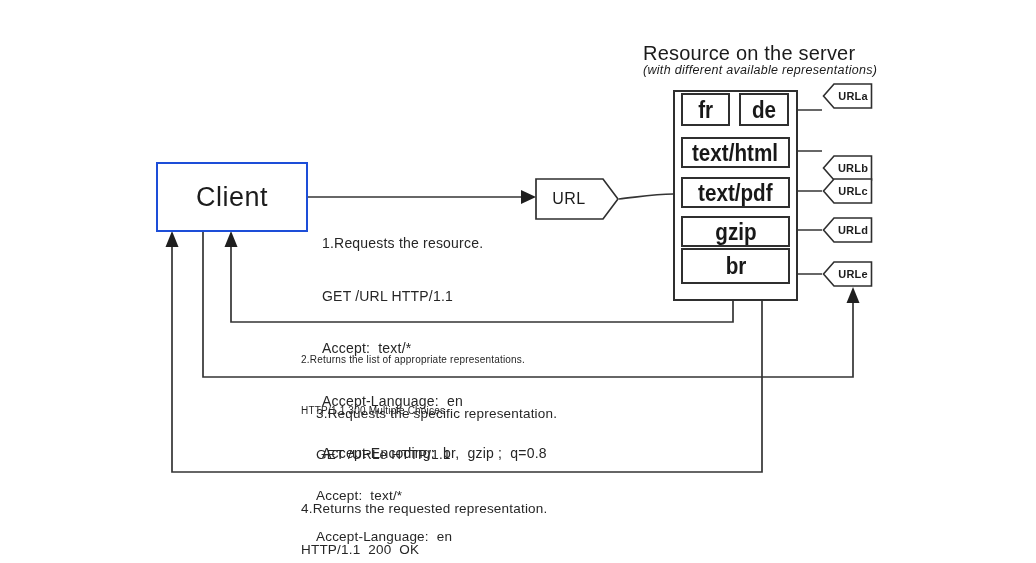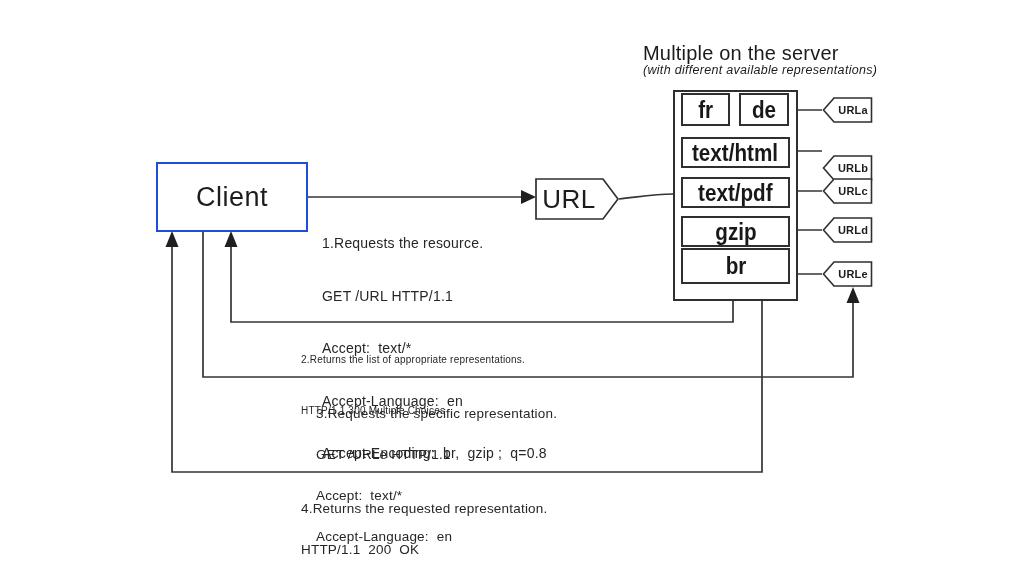--- a/index.html
+++ b/index.html
@@ -19,21 +19,21 @@
     display:flex;align-items:center;justify-content:center;
     font-size:27px;letter-spacing:.5px;color:#1c1c1c;
   }
 
   
   .url-node{left:535px;top:178px;width:84px;height:42px;}
   .url-node svg{position:absolute;left:0;top:0;}
   .url-node .lbl{
     position:absolute;left:0;top:0;width:68px;height:42px;
     display:flex;align-items:center;justify-content:center;
-    font-size:26px;letter-spacing:.5px;color:#1c1c1c;
+    font-size:16px;letter-spacing:.5px;color:#1c1c1c;
   }
 
   
   .res-heading{left:643px;top:42px;font-size:20px;letter-spacing:.2px;color:#1b1b1b;white-space:nowrap;}
   .res-subheading{left:643px;top:63px;font-size:12.5px;font-style:italic;letter-spacing:.3px;color:#1b1b1b;white-space:nowrap;}
   .res-container{left:673px;top:90px;width:121px;height:207px;border:2px solid #2f2f2f;background:#fff;}
 
   .rep{
     border:2px solid #2f2f2f;background:#fff;
     display:flex;align-items:center;justify-content:center;white-space:nowrap;
@@ -47,21 +47,21 @@
   .rep-br{left:681px;top:248px;width:105px;height:32px;}
 
   
   .tag{width:51px;height:26px;}
   .tag svg{position:absolute;left:0;top:0;}
   .tag .lbl{
     position:absolute;left:12px;top:0;right:1px;bottom:0;
     display:flex;align-items:center;justify-content:center;
     font-size:11px;font-weight:700;letter-spacing:.2px;color:#1c1c1c;
   }
-  .tag-a{left:822px;top:97px;}
+  .tag-a{left:822px;top:83px;}
   .tag-b{left:822px;top:138px;margin-top:17px;}
   .tag-c{left:822px;top:178px;}
   .tag-d{left:822px;top:217px;}
   .tag-e{left:822px;top:261px;}
 
   
   .msg{font-weight:400;color:#262626;white-space:pre;letter-spacing:.2px;}
   .msg div{white-space:pre;}
   .msg-1{left:322px;top:200px;font-size:14px;line-height:17.5px;}
   .msg-2{left:301px;top:317px;font-size:10px;line-height:17px;}
@@ -100,21 +100,21 @@
     <span>Client</span>
   </div>
 
   <div class="abs url-node">
     <svg width="84" height="42" xmlns="http://www.w3.org/2000/svg">
       <polygon points="1,1 68,1 83,21 68,41 1,41" fill="#ffffff" stroke="#2f2f2f" stroke-width="1.7"></polygon>
     </svg>
     <span class="lbl">URL</span>
   </div>
 
-  <div class="abs res-heading">Multiple on the server</div>
+  <div class="abs res-heading">Resource on the server</div>
   <div class="abs res-subheading">(with different available representations)</div>
 
   <div class="abs res-container"></div>
   <div class="abs rep rep-fr">
     <span class="t">fr</span>
   </div>
   <div class="abs rep rep-de">
     <span class="t">de</span>
   </div>
   <div class="abs rep rep-texthtml">

